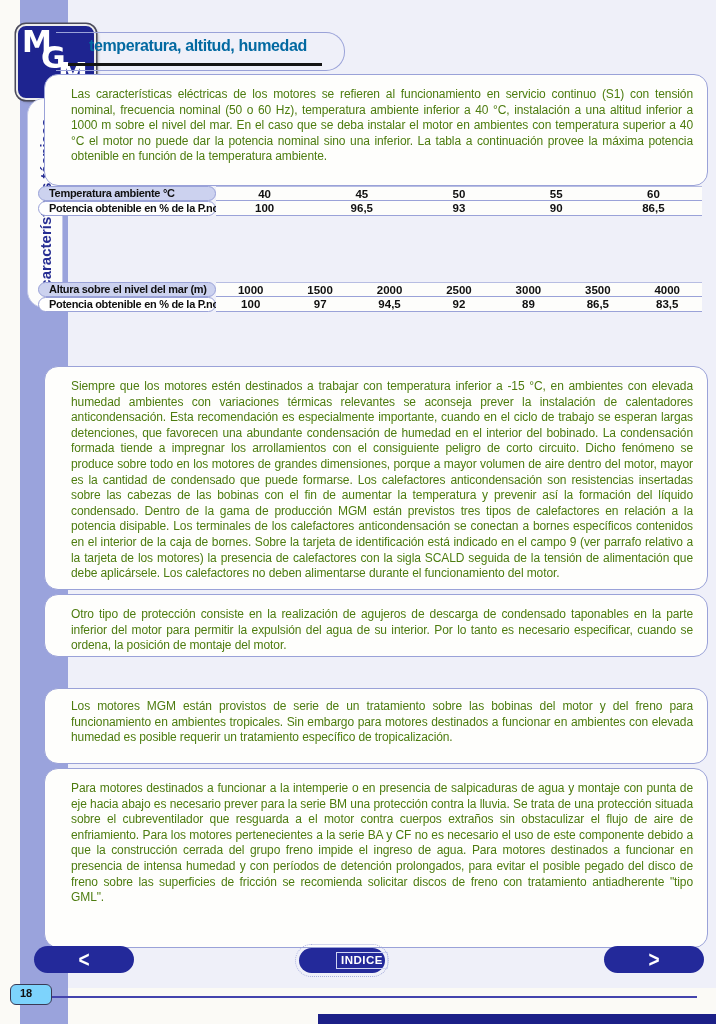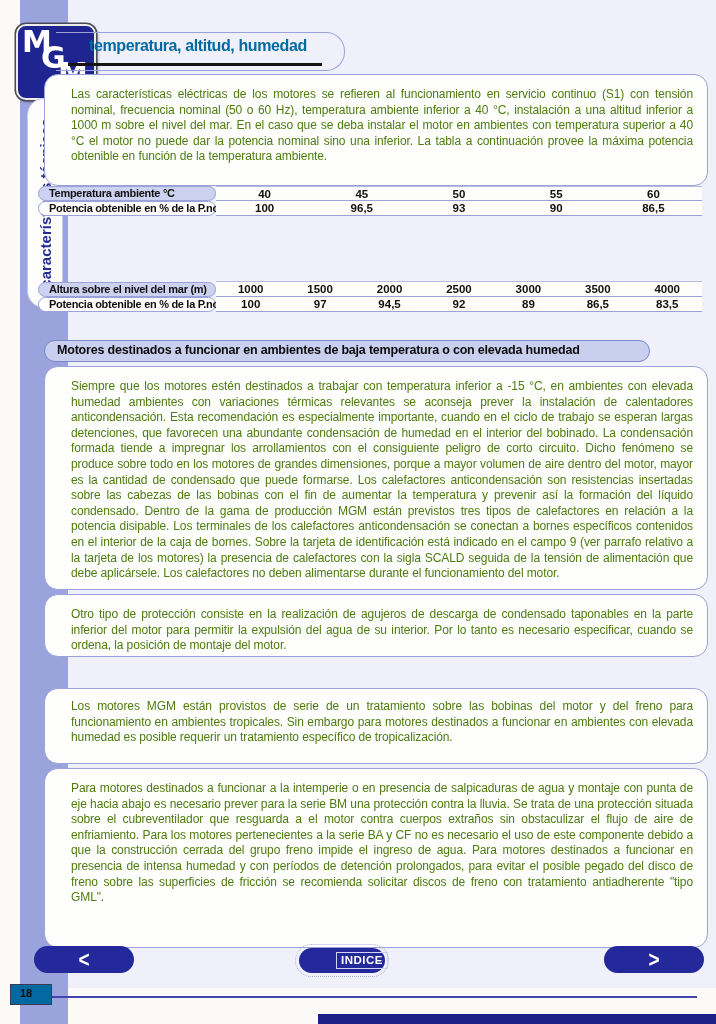--- a/index.html
+++ b/index.html
@@ -43,42 +43,42 @@
 
   
   .trow{position:absolute;left:38px;width:664px;height:15px;display:flex;}
   .trow .lbl{width:178px;box-sizing:border-box;border:1px solid #9aa2d8;border-radius:9px;
         background:#fff;font-size:11px;font-weight:bold;color:#101010;line-height:13px;
         padding-left:10px;white-space:nowrap;letter-spacing:-0.3px;}
   .trow.shaded .lbl{background:#ccd2ef;}
   .trow .vals{flex:1;display:flex;background:#fdfdfb;border-bottom:1px solid #9aa2d8;}
   .trow.shaded .vals{border-top:1px solid #b7bde2;}
   .trow .vals span{flex:1;text-align:center;font-size:11.5px;font-weight:bold;color:#101010;line-height:14px;}
-  .t1a{top:186px;} .t1b{top:201px;} .t2a{top:282px;align-items:flex-end;} .t2b{top:297px;}
+  .t1a{top:186px;} .t1b{top:201px;} .t2a{top:282px;} .t2b{top:297px;}
 
   
   .sec-pill{position:absolute;left:44px;top:340px;width:606px;height:22px;background:#c9cfee;
         border:1.5px solid #7b86c8;border-radius:12px;box-sizing:border-box;
         font-size:12.5px;font-weight:bold;color:#0c0c0c;line-height:19px;padding-left:12px;
         white-space:nowrap;letter-spacing:-0.2px;}
 
   
   .nav-btn{position:absolute;background:#23299a;border-radius:14px;color:#fff;display:flex;
         align-items:center;justify-content:center;cursor:pointer;}
   .nav-prev{left:34px;top:946px;width:100px;height:27px;}
   .nav-next{left:604px;top:946px;width:100px;height:27px;}
   .nav-chevron{font-size:19px;font-weight:bold;transform:scaleY(1.15);}
   .nav-indice{left:299px;top:948px;width:86px;height:25px;outline:1px dotted #a7aedd;outline-offset:3px;}
   .nav-indice span{font-size:11.5px;font-weight:bold;letter-spacing:0.5px;border:1px solid #cfd4f2;
         padding:0 4px;line-height:15px;margin-left:40px;}
 
   
   .footer-rule{position:absolute;left:30px;top:996px;width:667px;height:2px;background:#4444ad;}
-  .page-tab{position:absolute;left:10px;top:984px;width:42px;height:21px;background:#0369a1;
-        border:1.5px solid #3a3a55;border-radius:0;box-sizing:border-box;}
+  .page-tab{position:absolute;left:10px;top:984px;width:42px;height:21px;background:#7dd3fc;
+        border:1.5px solid #3a3a55;border-radius:6px;box-sizing:border-box;}
   .page-tab span{display:block;font-size:11px;font-weight:bold;color:#111;padding:2px 0 0 9px;}
   .bottom-bar{position:absolute;left:318px;top:1014px;width:398px;height:10px;background:#1c2087;}
 </style>
 </head>
 <body>
 
 <div class="page">
   <div class="content-bg"></div>
   <div class="side-strip"></div>
 
@@ -140,21 +140,20 @@
       <span>100</span>
       <span>97</span>
       <span>94,5</span>
       <span>92</span>
       <span>89</span>
       <span>86,5</span>
       <span>83,5</span>
     </div>
   </div>
 
-  <div class="sec-pill">Motores destinados a funcionar en ambientes de baja temperatura o con elevada humedad</div>
 
   <div class="box box3">
     <p>Siempre que los motores estén destinados a trabajar con temperatura inferior a -15 °C, en ambientes con elevada humedad ambientes con variaciones térmicas relevantes se aconseja prever la instalación de calentadores anticondensación. Esta recomendación es especialmente importante, cuando en el ciclo de trabajo se esperan largas detenciones, que favorecen una abundante condensación de humedad en el interior del bobinado. La condensación formada tiende a impregnar los arrollamientos con el consiguiente peligro de corto circuito. Dicho fenómeno se produce sobre todo en los motores de grandes dimensiones, porque a mayor volumen de aire dentro del motor, mayor es la cantidad de condensado que puede formarse. Los calefactores anticondensación son resistencias insertadas sobre las cabezas de las bobinas con el fin de aumentar la temperatura y prevenir así la formación del líquido condensado. Dentro de la gama de producción MGM están previstos tres tipos de calefactores en relación a la potencia disipable. Los terminales de los calefactores anticondensación se conectan a bornes específicos contenidos en el interior de la caja de bornes. Sobre la tarjeta de identificación está indicado en el campo 9 (ver parrafo relativo a la tarjeta de los motores) la presencia de calefactores con la sigla SCALD seguida de la tensión de alimentación que debe aplicársele. Los calefactores no deben alimentarse durante el funcionamiento del motor.</p>
   </div>
   <div class="box box4">
     <p>Otro tipo de protección consiste en la realización de agujeros de descarga de condensado taponables en la parte inferior del motor para permitir la expulsión del agua de su interior. Por lo tanto es necesario especificar, cuando se ordena, la posición de montaje del motor.</p>
   </div>
   <div class="box box5">
     <p>Los motores MGM están provistos de serie de un tratamiento sobre las bobinas del motor y del  freno para funcionamiento  en ambientes tropicales. Sin embargo para motores destinados a funcionar en ambientes con elevada humedad es posible requerir un tratamiento específico de tropicalización.</p>
   </div>

